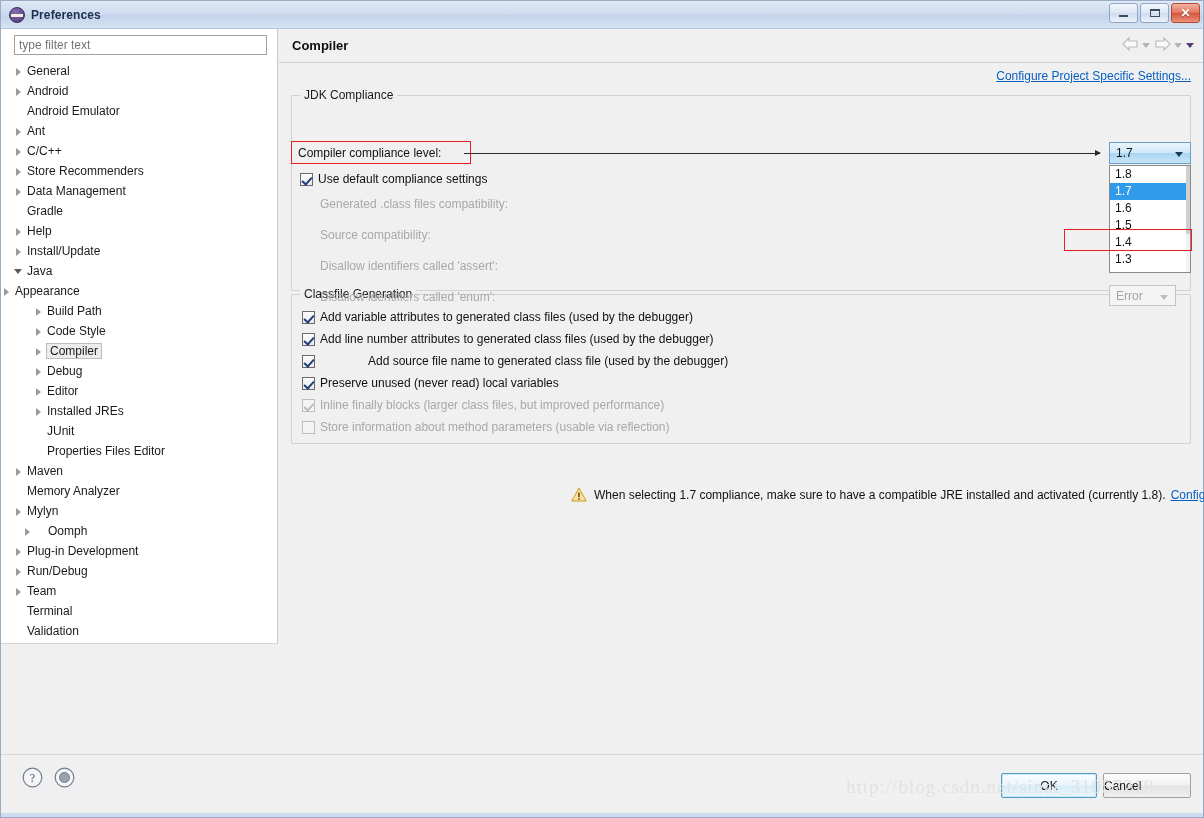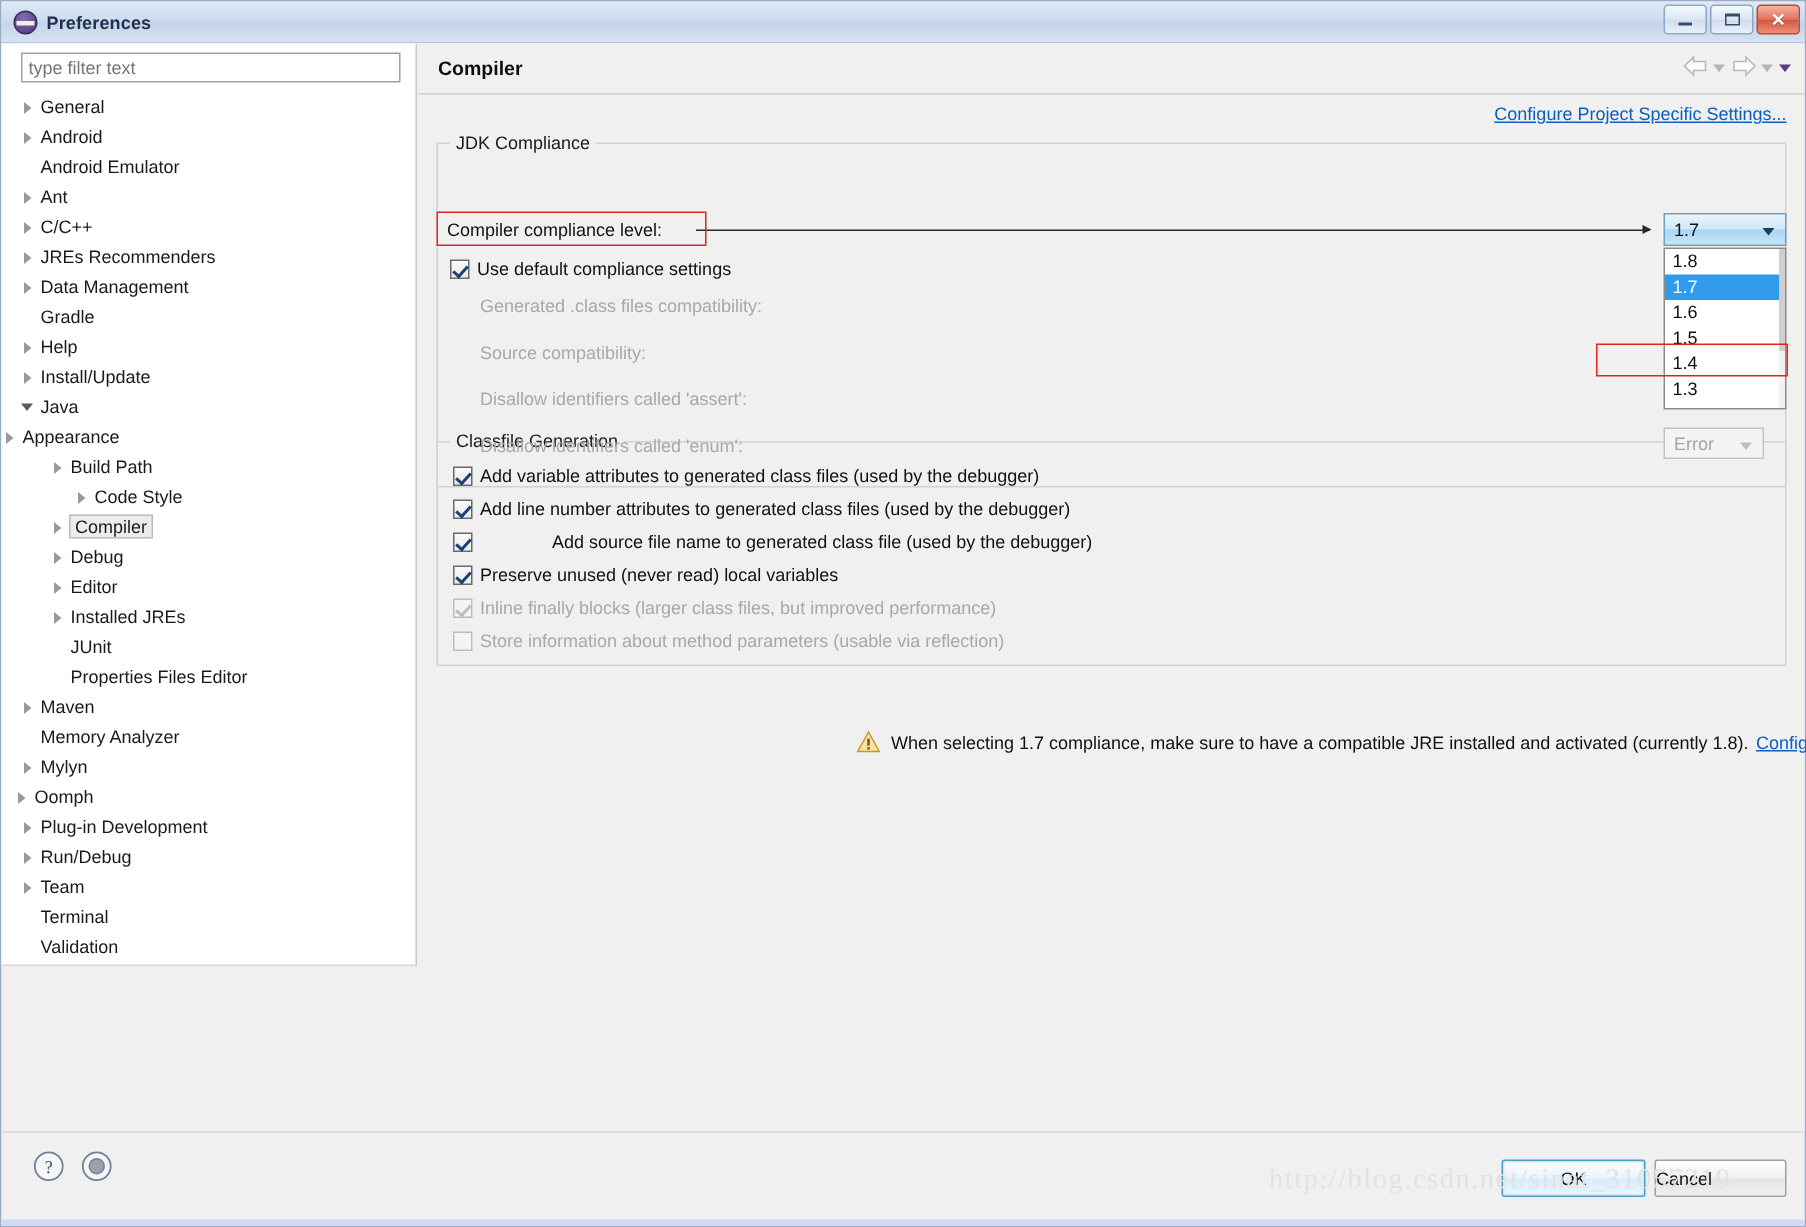--- a/index.html
+++ b/index.html
@@ -170,21 +170,21 @@
     position: absolute;
     border: 1px solid #d2d2d2;
     border-radius: 1px;
   }
   .group-title {
     position: absolute; top: -8px; left: 8px;
     background: #f0f0f0;
     padding: 0 4px;
     font-size: 12px; color: #1a1a1a;
   }
-  #grp-jdk { left: 12px; top: 66px; width: 900px; height: 230px; }
+  #grp-jdk { left: 12px; top: 66px; width: 900px; height: 196px; }
   #grp-classfile { left: 12px; top: 265px; width: 900px; height: 150px; }
 
   .row { position: absolute; display: flex; align-items: center; font-size: 12px; }
 
   
   .cb {
     width: 13px; height: 13px; flex: none; margin-right: 5px;
     border: 1px solid #6a6a6a;
     background: linear-gradient(to bottom, #fbfbfb, #eaeaea);
     position: relative;
@@ -380,21 +380,21 @@
           <div class="tree-item" style="padding-left: 12px;">
             <span class="tw collapsed"></span>
             <span class="tree-label">Ant</span>
           </div>
           <div class="tree-item" style="padding-left: 12px;">
             <span class="tw collapsed"></span>
             <span class="tree-label">C/C++</span>
           </div>
           <div class="tree-item" style="padding-left: 12px;">
             <span class="tw collapsed"></span>
-            <span class="tree-label">JREs Recommenders</span>
+            <span class="tree-label">Store Recommenders</span>
           </div>
           <div class="tree-item" style="padding-left: 12px;">
             <span class="tw collapsed"></span>
             <span class="tree-label">Data Management</span>
           </div>
           <div class="tree-item" style="padding-left: 12px;">
             <span class="tw"></span>
             <span class="tree-label">Gradle</span>
           </div>
           <div class="tree-item" style="padding-left: 12px;">
@@ -410,21 +410,21 @@
             <span class="tree-label">Java</span>
           </div>
           <div class="tree-item" style="">
             <span class="tw collapsed"></span>
             <span class="tree-label">Appearance</span>
           </div>
           <div class="tree-item" style="padding-left: 32px;">
             <span class="tw collapsed"></span>
             <span class="tree-label">Build Path</span>
           </div>
-          <div class="tree-item" style="padding-left: 48px;">
+          <div class="tree-item" style="padding-left: 32px;">
             <span class="tw collapsed"></span>
             <span class="tree-label">Code Style</span>
           </div>
           <div class="tree-item selected" style="padding-left: 32px;">
             <span class="tw collapsed"></span>
             <span class="tree-label">Compiler</span>
           </div>
           <div class="tree-item" style="padding-left: 32px;">
             <span class="tw collapsed"></span>
             <span class="tree-label">Debug</span>
@@ -450,21 +450,21 @@
             <span class="tree-label">Maven</span>
           </div>
           <div class="tree-item" style="padding-left: 12px;">
             <span class="tw"></span>
             <span class="tree-label">Memory Analyzer</span>
           </div>
           <div class="tree-item" style="padding-left: 12px;">
             <span class="tw collapsed"></span>
             <span class="tree-label">Mylyn</span>
           </div>
-          <div class="tree-item" style="padding-left: 8px;">
+          <div class="tree-item" style="padding-left: 21px; gap: 12px;">
             <span class="tw collapsed"></span>
             <span class="tree-label">Oomph</span>
           </div>
           <div class="tree-item" style="padding-left: 12px;">
             <span class="tw collapsed"></span>
             <span class="tree-label">Plug-in Development</span>
           </div>
           <div class="tree-item" style="padding-left: 12px;">
             <span class="tw collapsed"></span>
             <span class="tree-label">Run/Debug</span>

